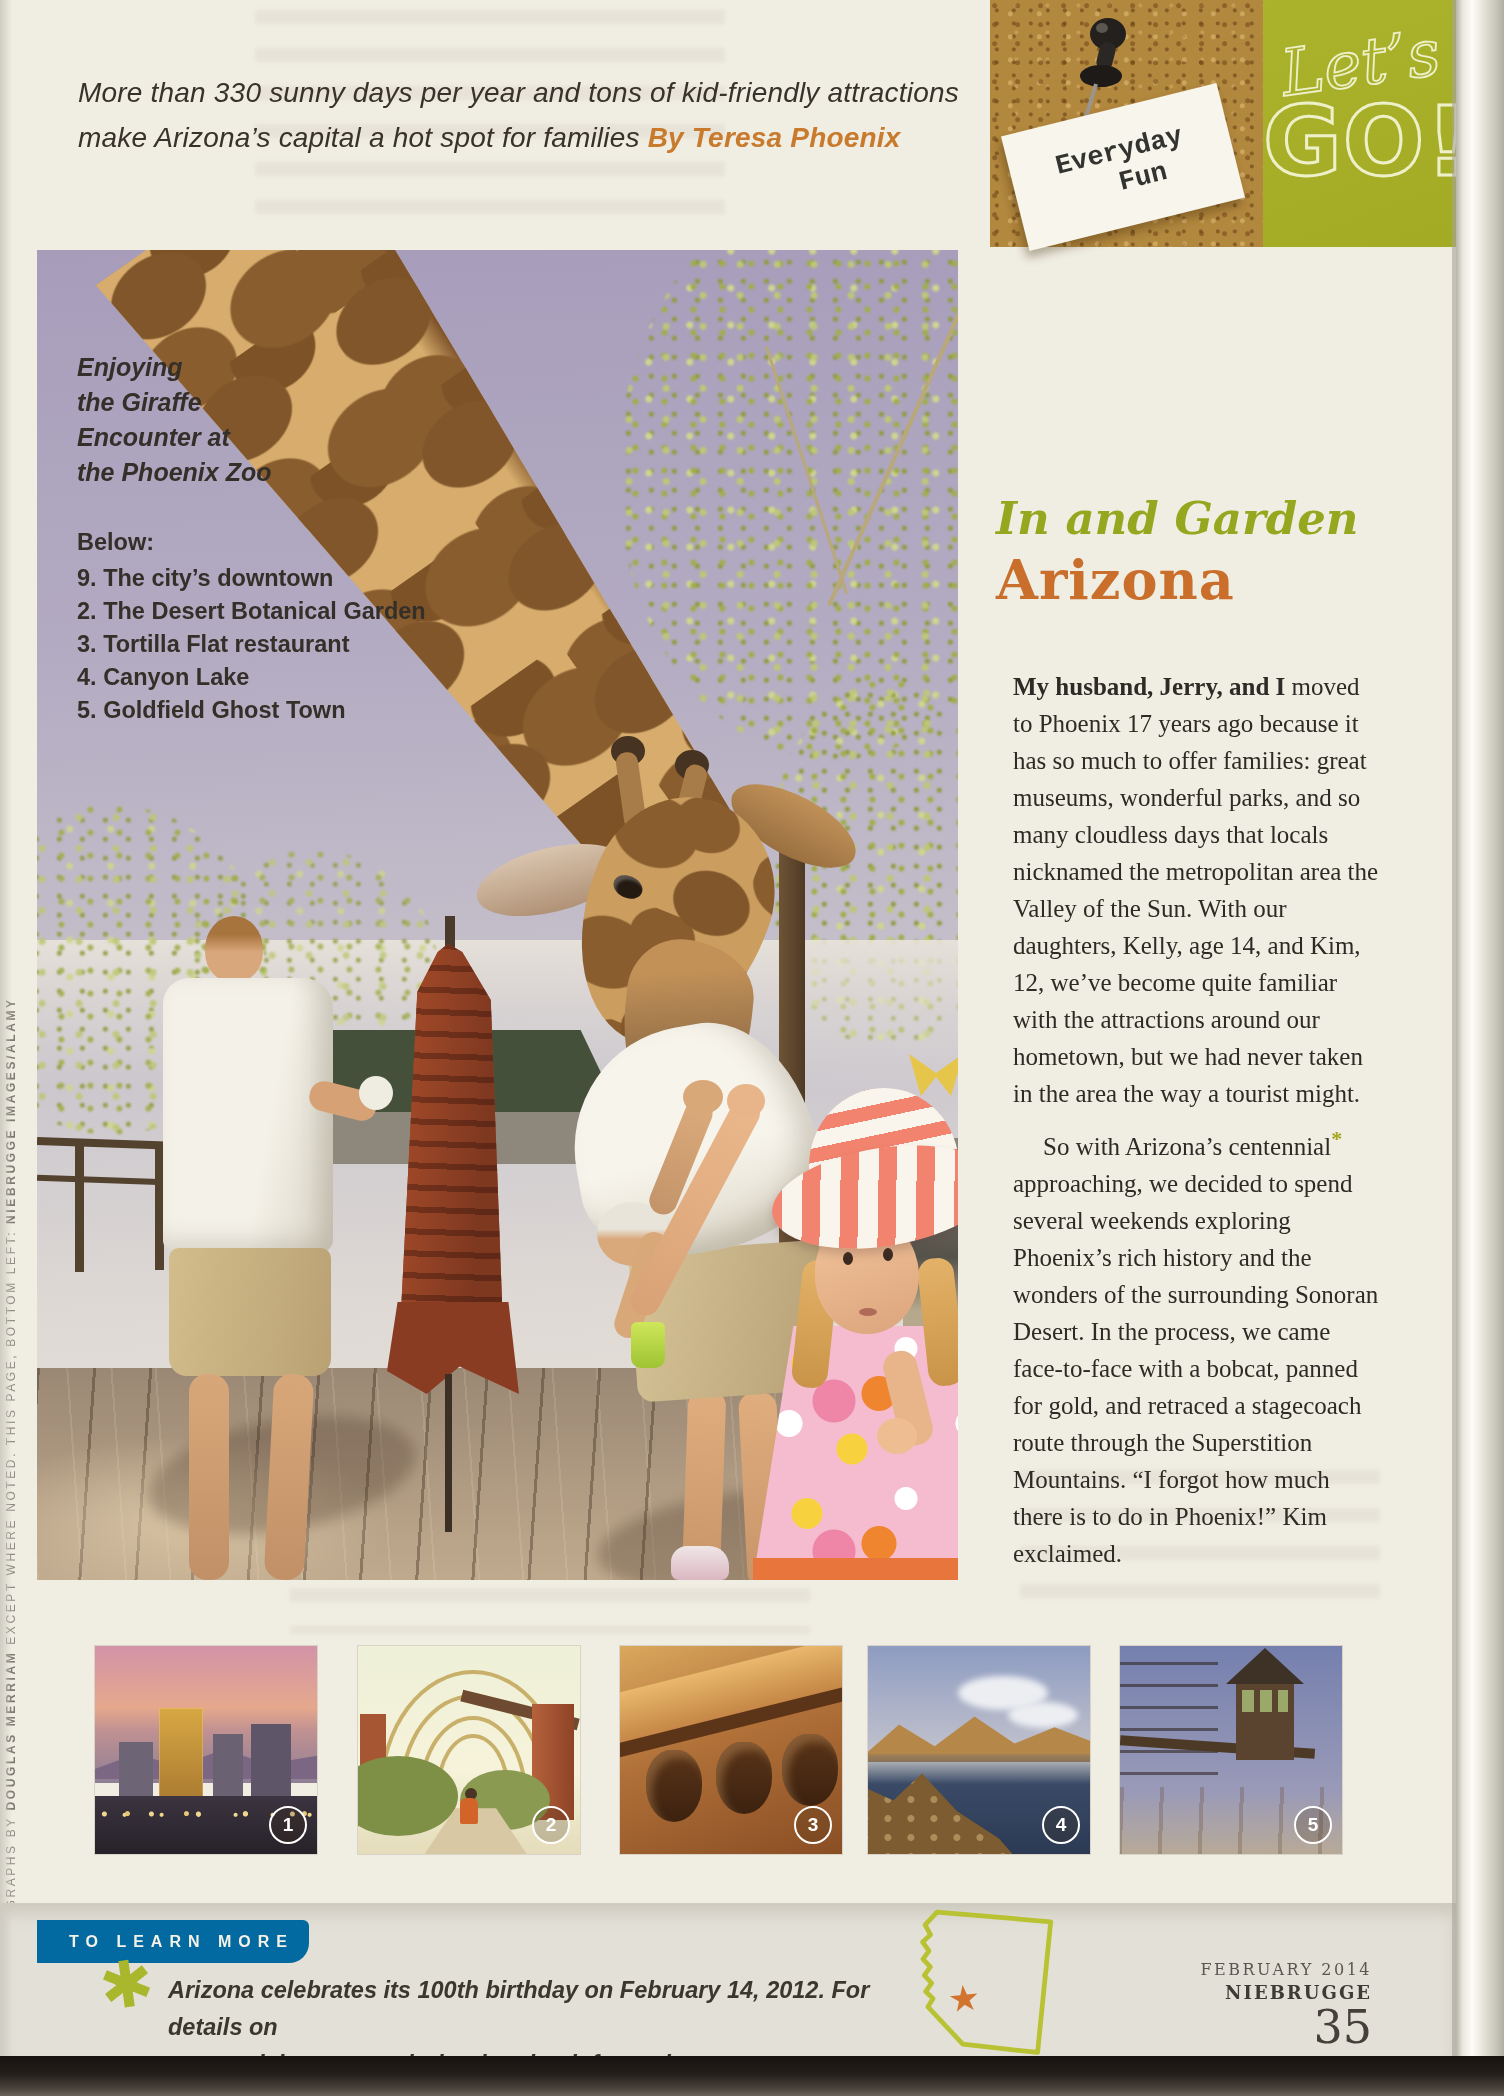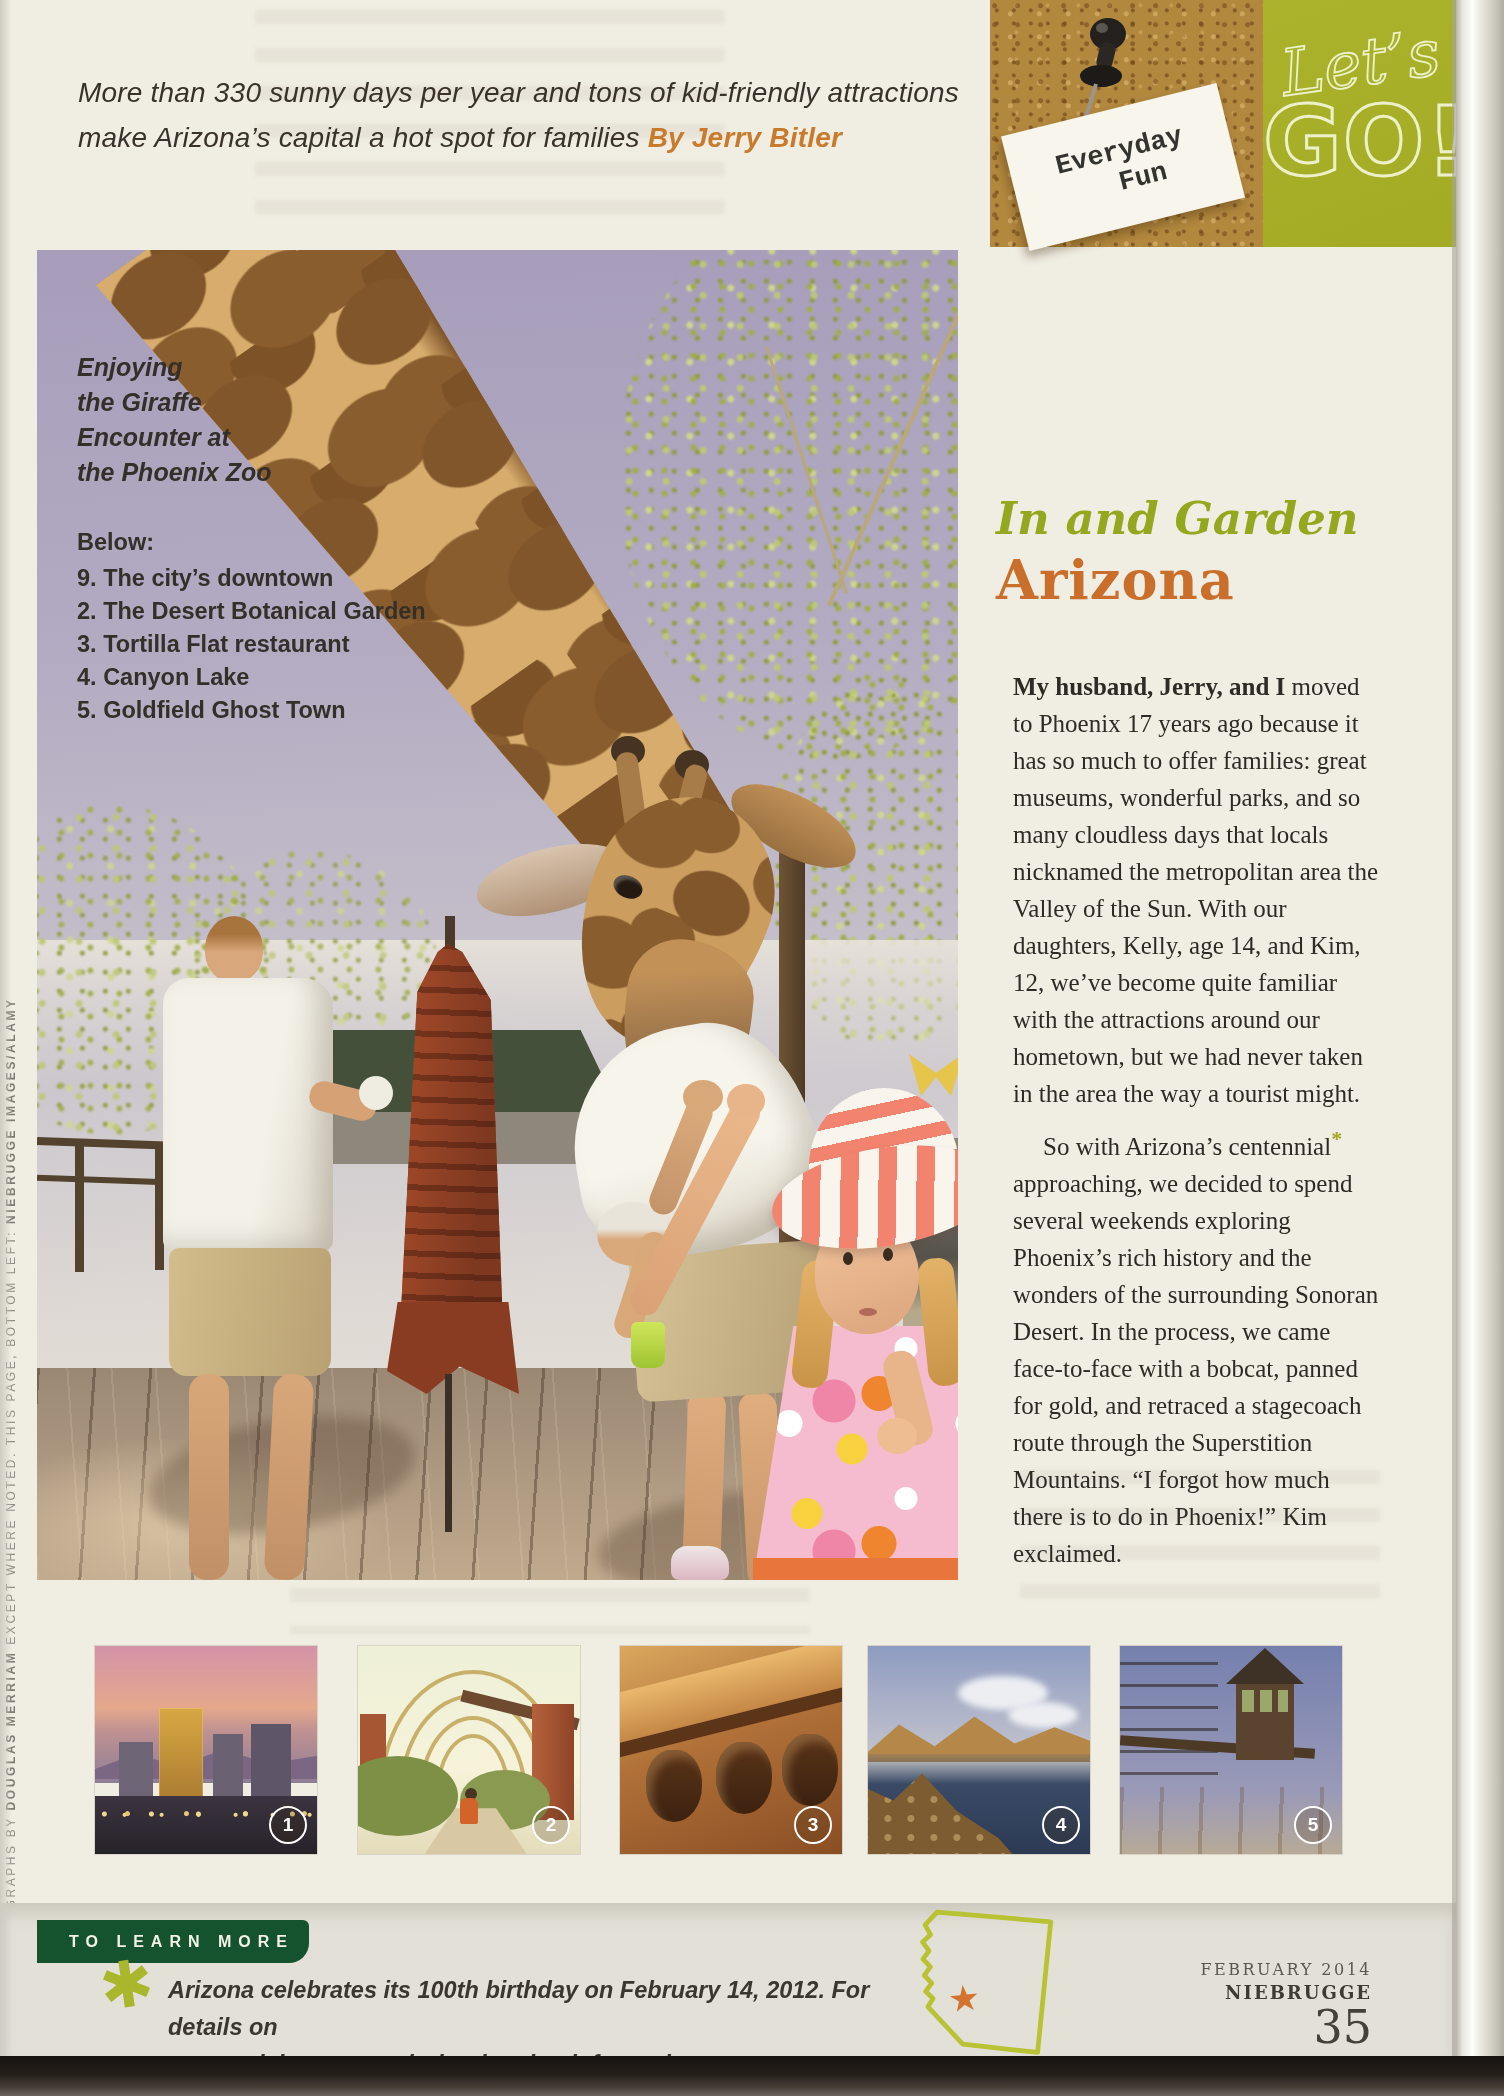--- a/index.html
+++ b/index.html
@@ -189,21 +189,21 @@
   .t5-sky{left:0;top:0;right:0;bottom:0;background:linear-gradient(180deg,#7580ae,#9a9ab8 70%,#b8aa98);}
   .t5-bldL{left:0;top:16px;width:44%;height:128px;background:linear-gradient(90deg,#6b4b2e,#55391f);background-image:repeating-linear-gradient(180deg,rgba(30,18,8,.5) 0 3px,transparent 3px 22px);}
   .t5-tower{left:116px;top:34px;width:58px;height:80px;background:#5a4430;}
   .t5-roof{left:106px;top:2px;width:0;height:0;border-left:39px solid transparent;border-right:39px solid transparent;border-bottom:36px solid #3e3226;}
   .t5-win{background:#9aa86a;}
   .t5-walk{left:0;top:96px;width:88%;height:10px;background:#4c3a26;transform:rotate(4deg);}
   .t5-ground{left:0;bottom:0;width:100%;height:32%;background:linear-gradient(180deg,#d2a96a,#c1914c);background-image:repeating-linear-gradient(92deg,rgba(90,60,30,.25) 0 4px,transparent 4px 40px);}
 
   
   .footer-band{left:0;top:1903px;width:1456px;height:155px;background:#e3e0d7;box-shadow:inset 0 10px 16px rgba(140,130,115,.25);}
-  .learn-tab{left:37px;top:1920px;width:272px;height:43px;background:#14532d;border-radius:0 6px 20px 0;display:flex;align-items:center;padding-left:32px;box-sizing:border-box;
+  .learn-tab{left:37px;top:1920px;width:272px;height:43px;background:#0369a1;border-radius:0 6px 20px 0;display:flex;align-items:center;padding-left:32px;box-sizing:border-box;
     color:#f4f2e6;font-weight:bold;font-size:16px;letter-spacing:7px;}
   .fn-star{left:100px;top:1948px;font-size:64px;color:#a9b72c;transform:rotate(-8deg);font-family:"DejaVu Sans",sans-serif;}
   .fn-text{left:168px;top:1972px;width:760px;font-style:italic;font-weight:bold;font-size:23.5px;line-height:37px;color:#3b362e;}
   .fn-link{color:#a2b024;}
   .az-map{left:902px;top:1908px;}
   .az-star{left:948px;top:1978px;font-size:36px;color:#d2732f;transform:rotate(-6deg);}
   .iss-date{left:1140px;top:1960px;width:232px;text-align:right;font-family:"DejaVu Serif",serif;font-size:16px;letter-spacing:2.5px;color:#5c5650;}
   .iss-mag{left:1140px;top:1982px;width:232px;text-align:right;font-family:"DejaVu Serif",serif;font-weight:bold;font-size:18px;letter-spacing:2px;color:#3e3a34;}
   .iss-page{left:1140px;top:2000px;width:232px;text-align:right;font-family:"DejaVu Serif",serif;font-size:46px;color:#46403a;}
 </style>
@@ -211,21 +211,21 @@
 <body>
 
 <div class="canvas">
 
   <div class="abs ghost" style="left:255px;top:10px;width:470px;height:225px;"></div>
   <div class="abs ghost" style="left:1020px;top:1470px;width:360px;height:130px;"></div>
   <div class="abs ghost" style="left:290px;top:1588px;width:520px;height:46px;"></div>
 
   <div class="abs intro">
     <span>More than 330 sunny days per year and tons of kid-friendly attractions</span><br>
-    <span>make Arizona’s capital a hot spot for families </span><span class="byline">By Jerry Bitler</span>
+    <span>make Arizona’s capital a hot spot for families </span><span class="byline">By Teresa Phoenix</span>
   </div>
 
   <div class="abs cork"></div>
   <div class="abs pushpin">
     <svg width="86" height="132" viewBox="0 0 86 132">
       <ellipse cx="50" cy="26" rx="18" ry="16" fill="#23201d"></ellipse>
       <ellipse cx="44" cy="20" rx="6" ry="5" fill="#5a5650"></ellipse>
       <rect x="40" y="34" width="16" height="28" rx="7" fill="#2a2724" transform="rotate(14 48 48)"></rect>
       <ellipse cx="43" cy="68" rx="21" ry="11" fill="#1d1a18"></ellipse>
       <line x1="38" y1="76" x2="27" y2="112" stroke="#9a958e" stroke-width="4"></line>

